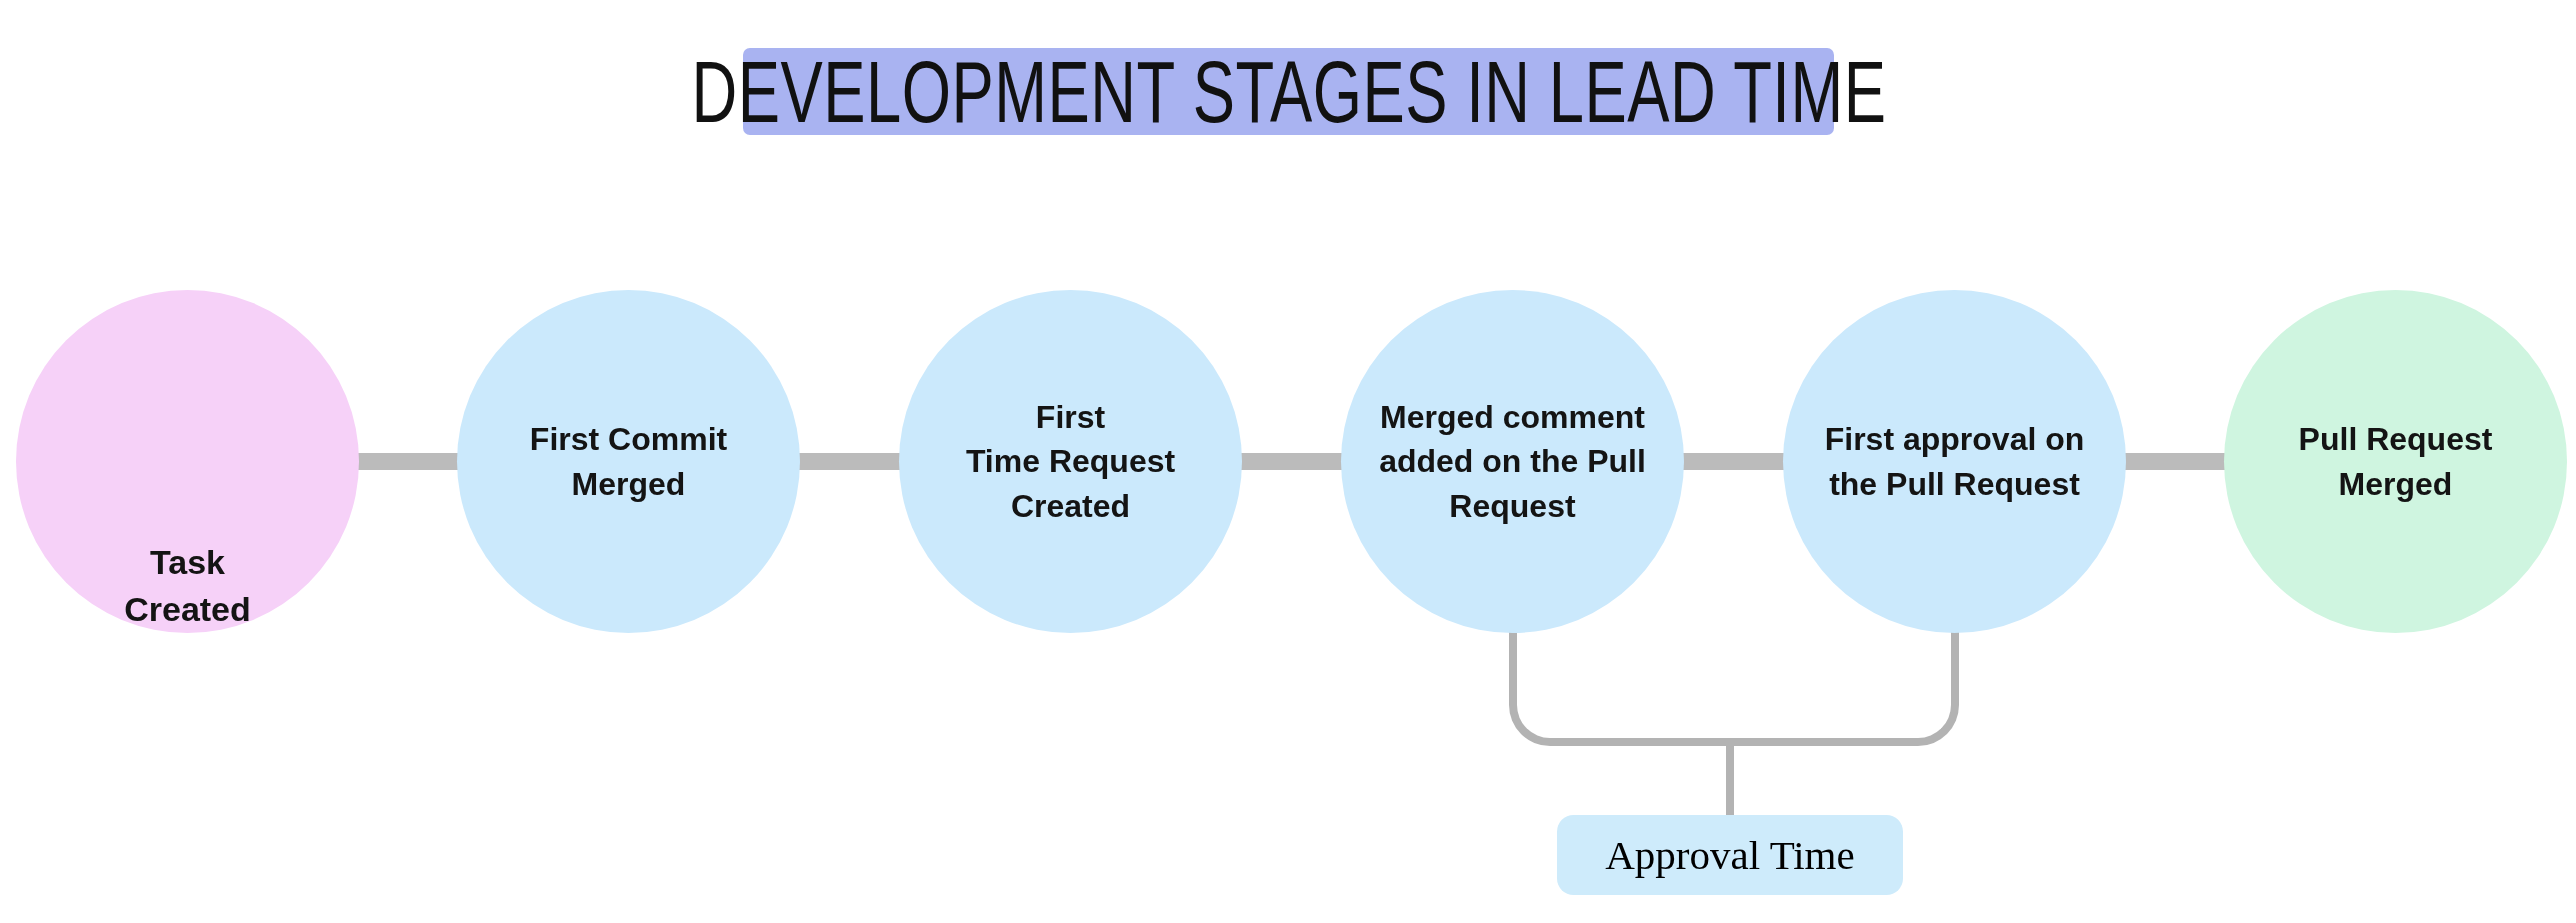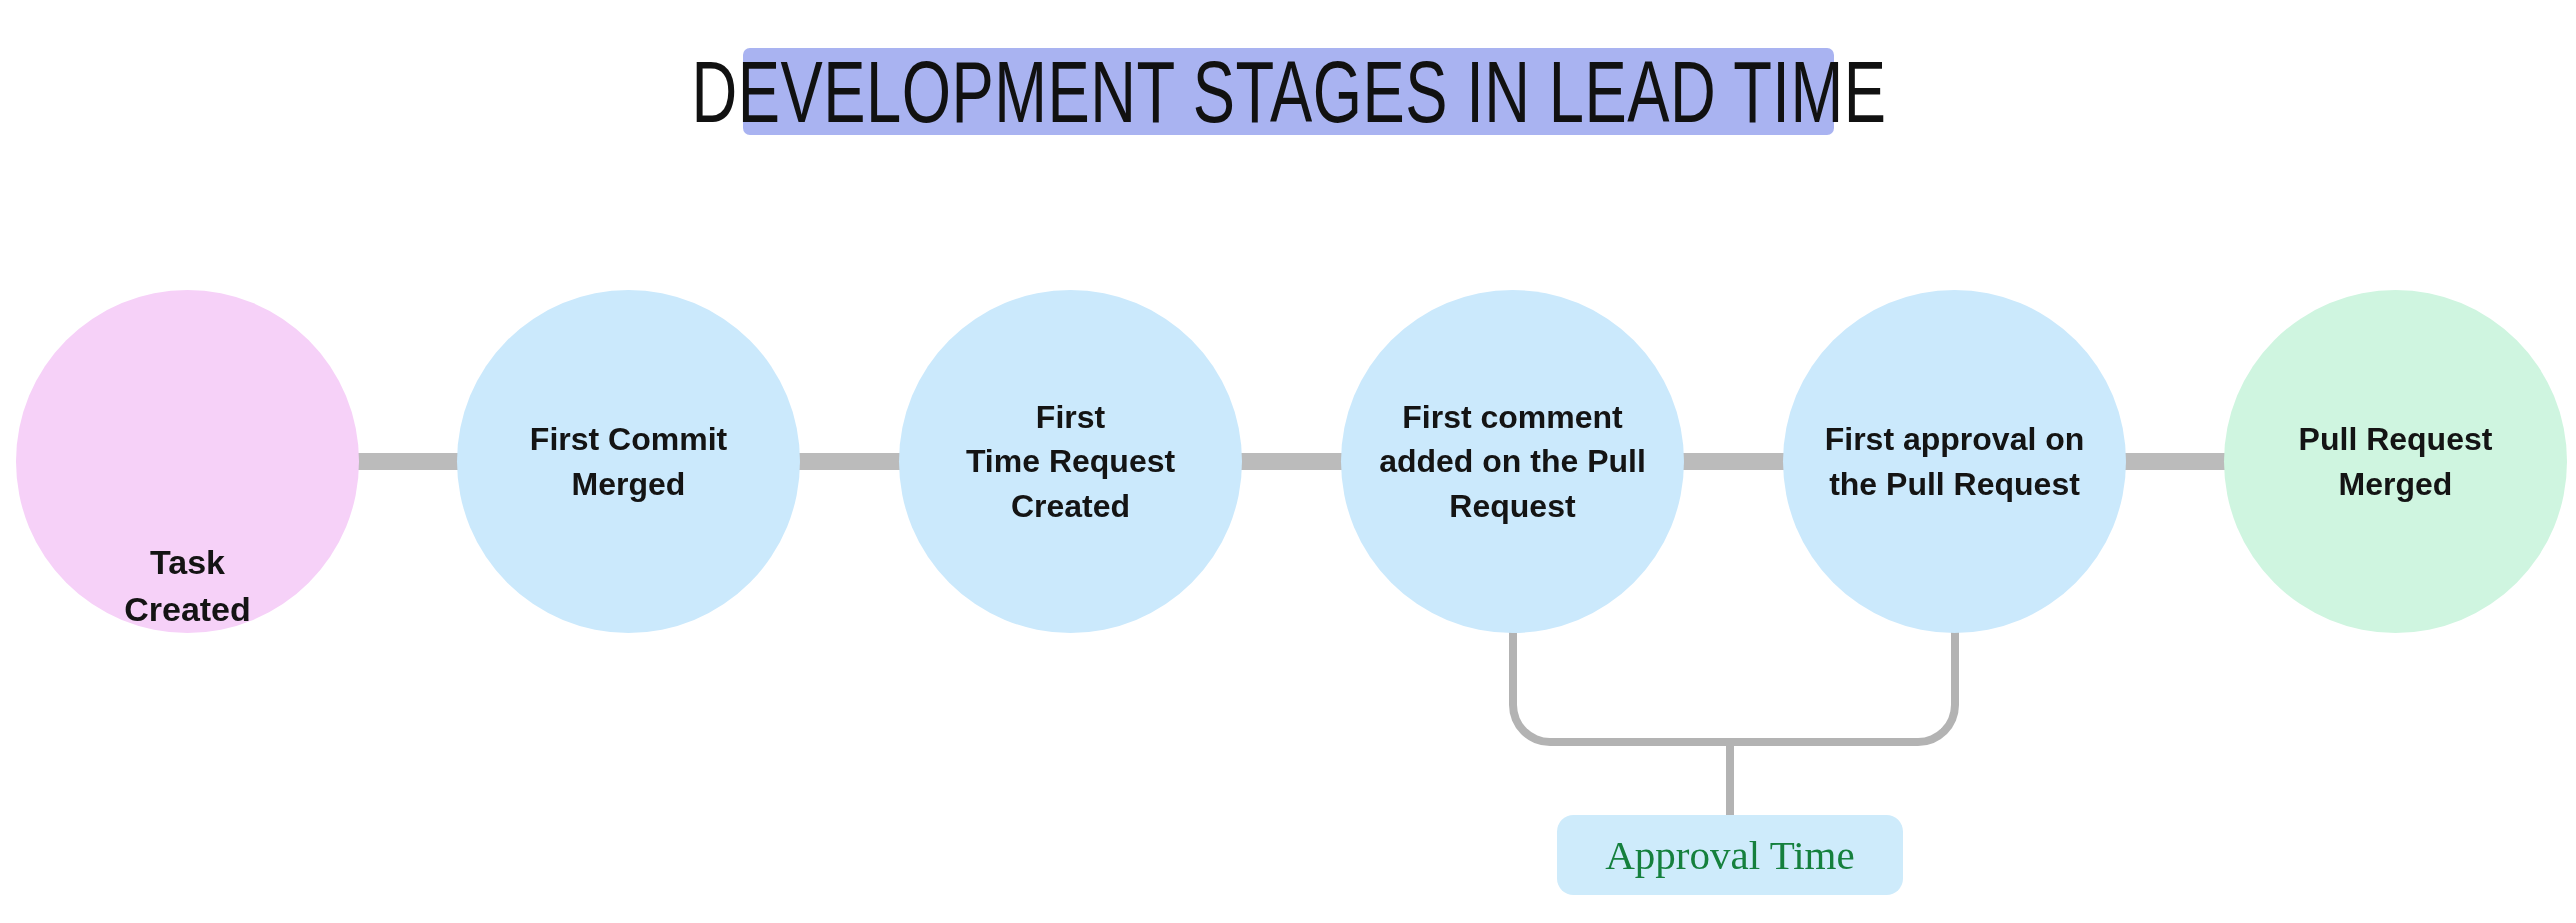--- a/index.html
+++ b/index.html
@@ -96,21 +96,21 @@
     border-radius: 16.5px;
     display: flex;
     align-items: center;
     justify-content: center;
     z-index: 2;
   }
   .annotation-label {
     font-family: cursive;
     font-size: 41px;
     font-weight: 400;
-    color: #15803d;
+    color: #000000;
     white-space: nowrap;
   }
 </style>
 </head>
 <body>
 
 <div class="canvas">
 
   <div class="title-banner" style="background-color: rgb(169, 179, 241);">
     <span class="title-text">DEVELOPMENT STAGES IN LEAD TIME</span>
@@ -132,21 +132,21 @@
 Merged</div>
   </div>
 
   <div class="stage-circle" style="left: 899px; background-color: rgb(203, 233, 252);">
     <div class="stage-label">First
 Time Request
 Created</div>
   </div>
 
   <div class="stage-circle" style="left: 1341px; background-color: rgb(203, 233, 252);">
-    <div class="stage-label">First comment
+    <div class="stage-label">Merged comment
 added on the Pull
 Request</div>
   </div>
 
   <div class="stage-circle" style="left: 1783px; background-color: rgb(203, 233, 252);">
     <div class="stage-label">First approval on
 the Pull Request</div>
   </div>
 
   <div class="stage-circle" style="left: 2224px; background-color: rgb(207, 245, 224);">

